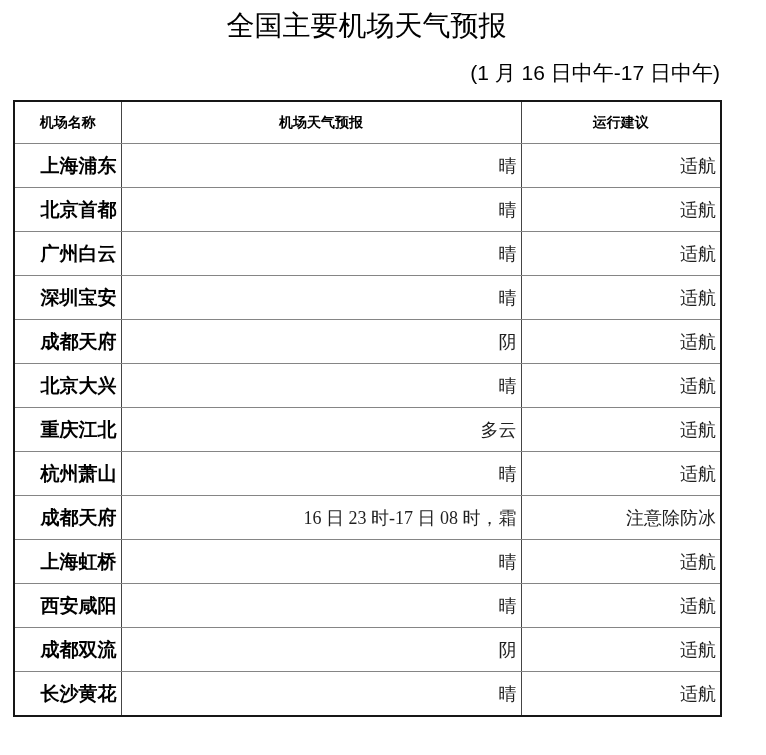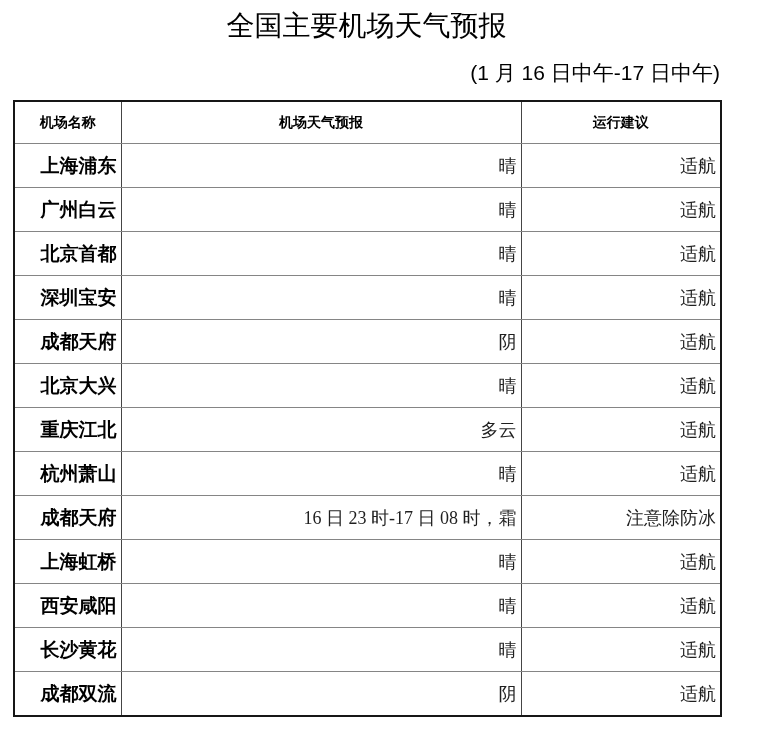--- a/index.html
+++ b/index.html
@@ -108,27 +108,27 @@
       </tr>
     </thead>
     <tbody>
   <tr>
     <td class="airport">上海浦东</td>
     <td>晴</td>
     <td>适航</td>
   </tr>
 
   <tr>
-    <td class="airport">广州白云</td>
+    <td class="airport">北京首都</td>
     <td>晴</td>
     <td>适航</td>
   </tr>
 
   <tr>
-    <td class="airport">北京首都</td>
+    <td class="airport">广州白云</td>
     <td>晴</td>
     <td>适航</td>
   </tr>
 
   <tr>
     <td class="airport">深圳宝安</td>
     <td>晴</td>
     <td>适航</td>
   </tr>
 
@@ -168,26 +168,26 @@
     <td>适航</td>
   </tr>
 
   <tr>
     <td class="airport">西安咸阳</td>
     <td>晴</td>
     <td>适航</td>
   </tr>
 
   <tr>
-    <td class="airport">长沙黄花</td>
-    <td>晴</td>
+    <td class="airport">成都双流</td>
+    <td>阴</td>
     <td>适航</td>
   </tr>
 
   <tr>
-    <td class="airport">成都双流</td>
-    <td>阴</td>
+    <td class="airport">长沙黄花</td>
+    <td>晴</td>
     <td>适航</td>
   </tr>
 </tbody>
   </table>
 
 </div>
 
 </body></html>

